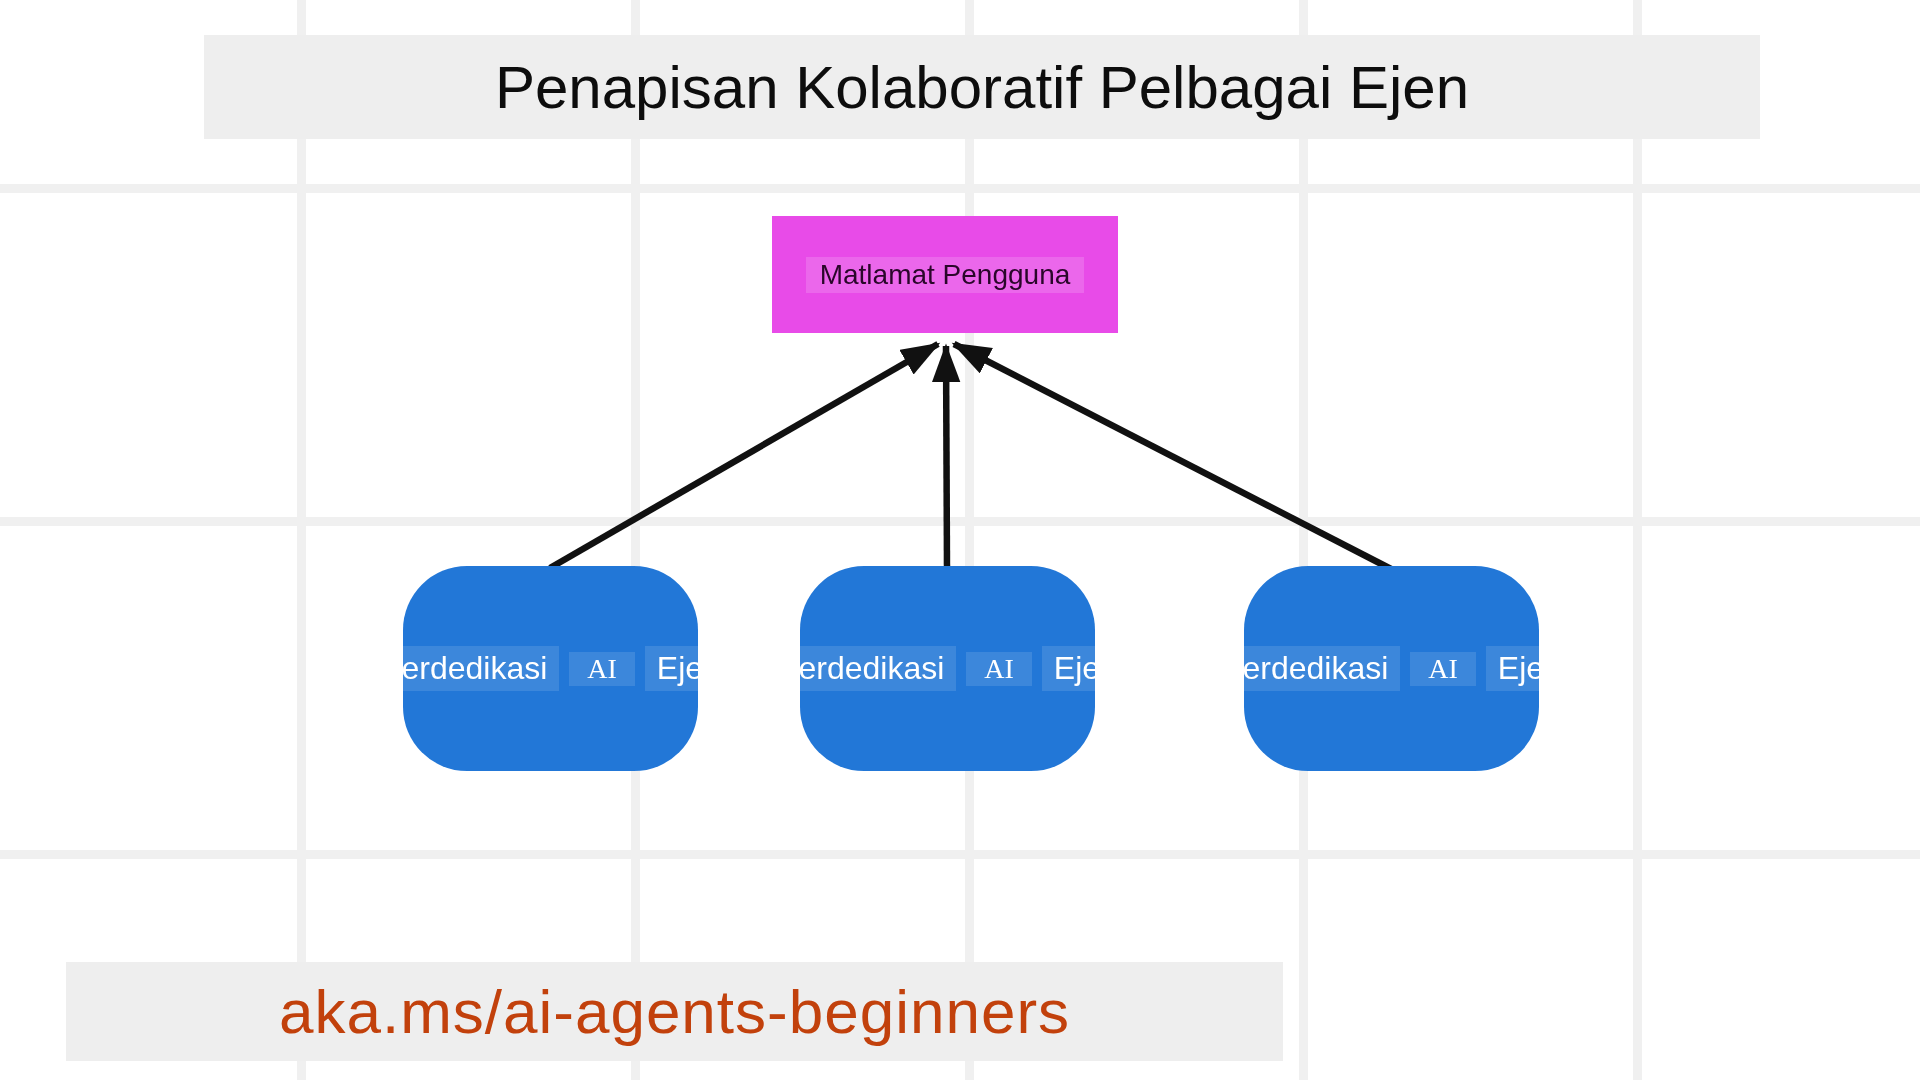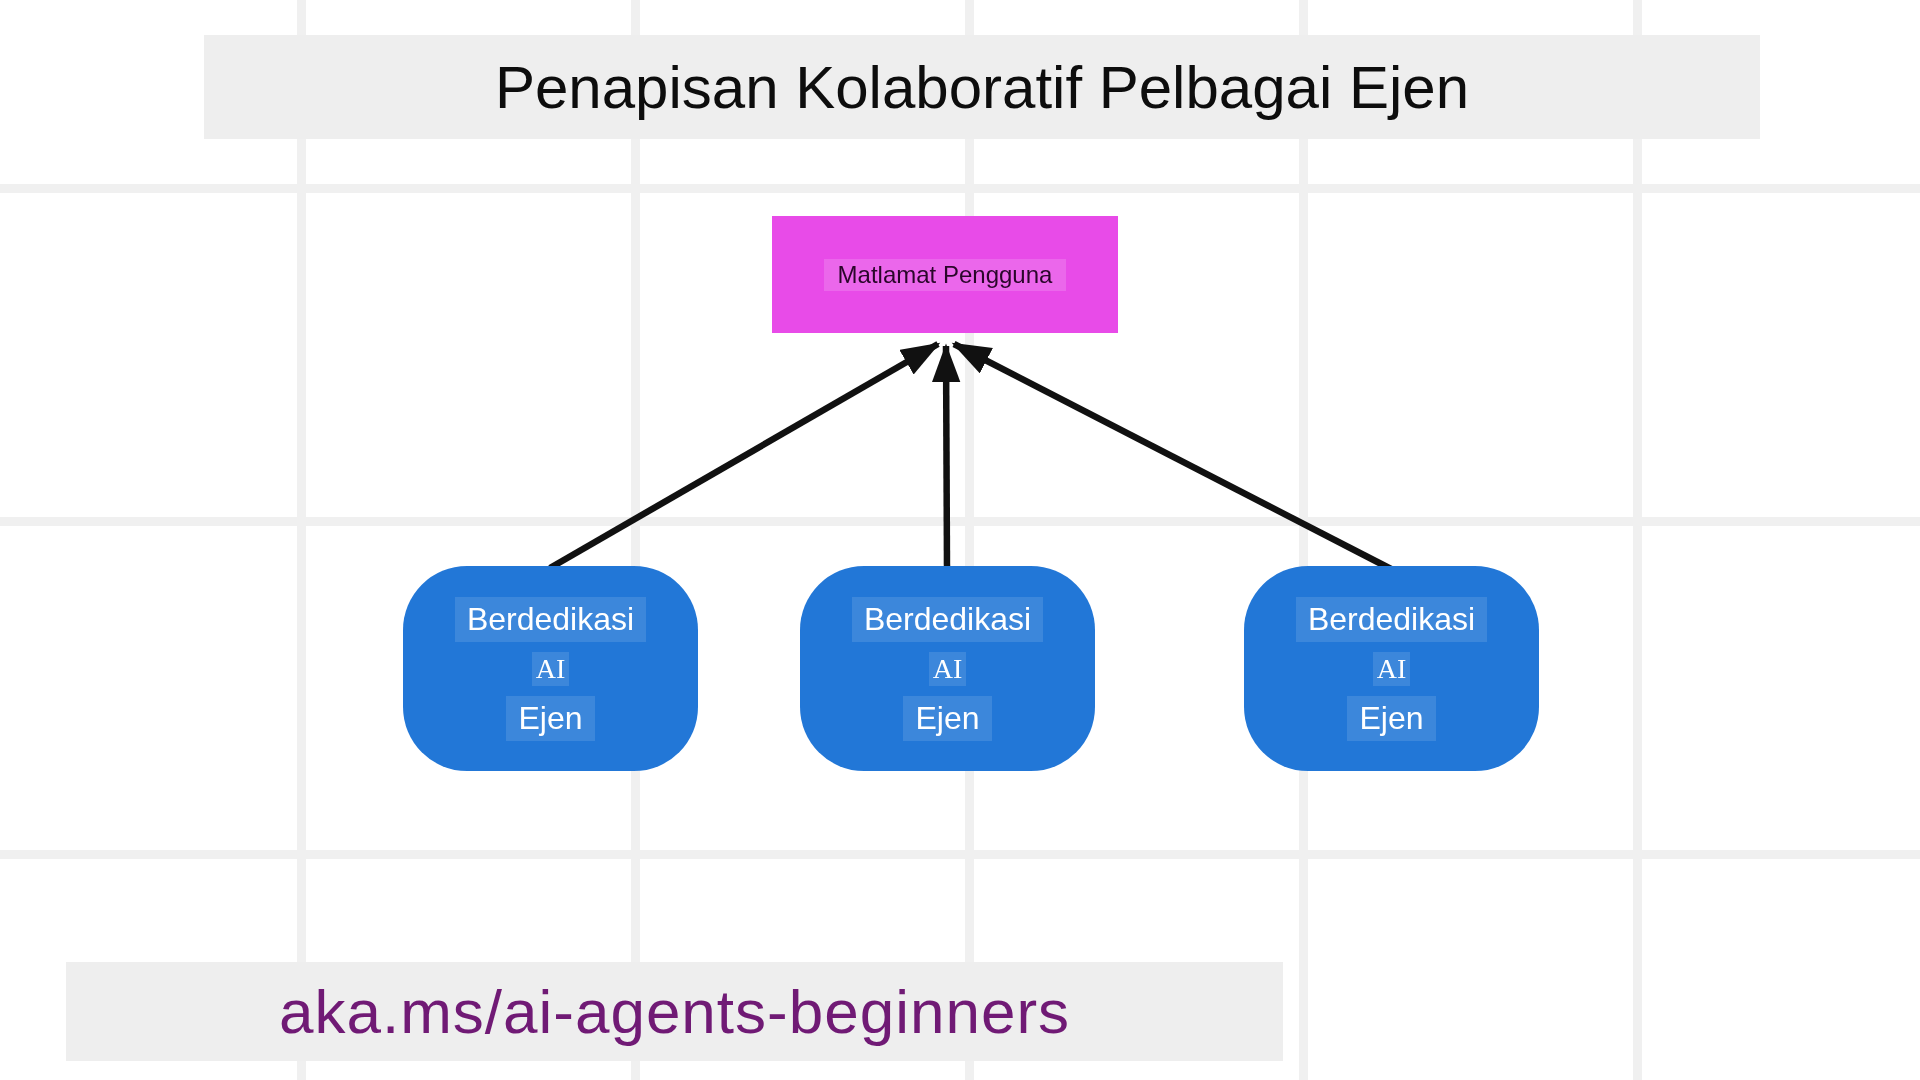--- a/index.html
+++ b/index.html
@@ -35,48 +35,48 @@
   svg.arrows { position: absolute; left: 0; top: 0; z-index: 3; }
 
   
   .goal-box {
     position: absolute; left: 772px; top: 216px; width: 346px; height: 117px;
     background: #e84be8; z-index: 4;
     display: flex; align-items: center; justify-content: center;
   }
   .goal-box .goal-label {
     display: inline-block; background: rgba(255,255,255,0.16);
-    padding: 2px 14px; font-size: 24px; color: #2a062a; white-space: nowrap;
+    padding: 2px 14px; font-size: 28px; color: #2a062a; white-space: nowrap;
   }
 
   
   .agent-box {
     position: absolute; top: 566px; width: 295px; height: 205px;
     background: #2277d7; border-radius: 64px; z-index: 4;
-    display: flex; flex-direction: column; align-items: center; justify-content: center;
+    display: flex; flex-direction: row; align-items: center; justify-content: center;
     gap: 10px;
   }
   .agent-1 { left: 403px; }
   .agent-2 { left: 800px; }
   .agent-3 { left: 1244px; }
   .agent-box .hl {
     display: inline-block; background: rgba(255,255,255,0.12);
     color: #ffffff; white-space: nowrap;
   }
   .agent-box .line-main { font-size: 32px; padding: 4px 12px; }
-  .agent-box .line-ai   { font-size: 28px; padding: 1px 4px; font-family: "Liberation Serif", serif; }
+  .agent-box .line-ai   { font-size: 28px; padding: 1px 18px; font-family: "Liberation Serif", serif; }
 
   
   .footer-band {
     position: absolute; left: 66px; top: 962px; width: 1217px; height: 99px;
     background: #eeeeee; z-index: 2;
     display: flex; align-items: center; justify-content: center;
   }
   .footer-band .footer-text {
-    font-size: 62px; color: #701a75; letter-spacing: 1px; white-space: nowrap;
+    font-size: 62px; color: #c2410c; letter-spacing: 1px; white-space: nowrap;
   }
 </style>
 </head>
 <body>
 
 <div class="canvas">
 
   <div class="grid-line v gv1"></div>
   <div class="grid-line v gv2"></div>
   <div class="grid-line v gv3"></div>

